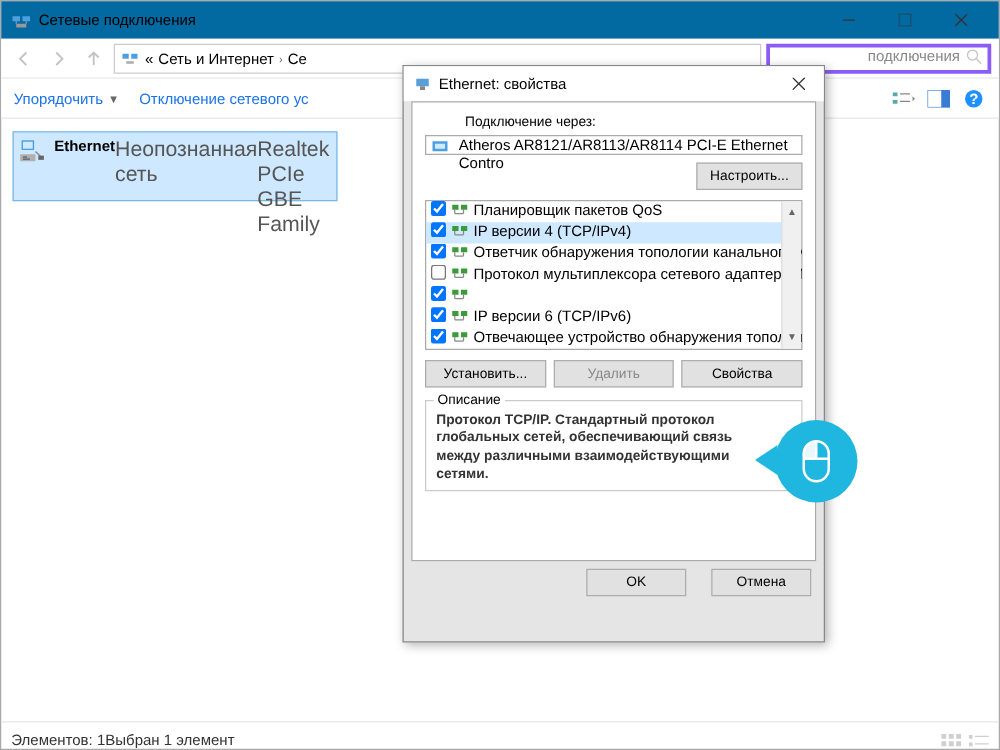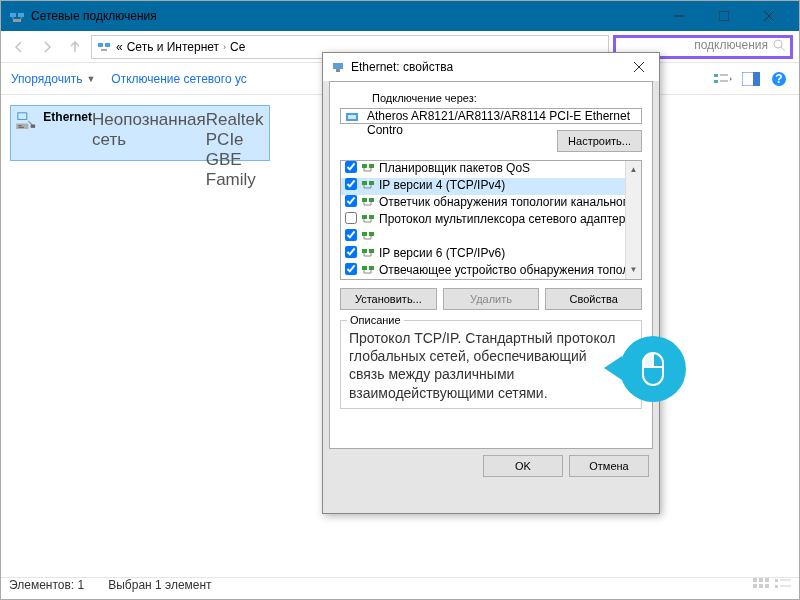--- a/index.html
+++ b/index.html
@@ -26,21 +26,21 @@
 .tb-right { margin-left: auto; display: flex; align-items: center; gap: 8px; }
 .tb-icon { width: 20px; height: 20px; display: flex; align-items: center; justify-content: center; }
 
 .content { position: absolute; top: 96px; left: 1px; right: 1px; bottom: 24px; background: #fff; padding: 8px; }
 .adapter { display: inline-flex; width: 260px; height: 56px; border: 1px solid #7ab9e6; background: #cde8ff; padding: 4px; gap: 6px; }
 .adapter-icon { width: 40px; height: 40px; }
 .adapter-text { display: flex; flex-direction: row; justify-content: center; font-size: 12px; }
 .adapter-name { font-weight: 600; }
 .adapter-status, .adapter-device { color: #555; font-size: 17px; }
 
-.statusbar { position: absolute; bottom: 0; left: 0; right: 0; height: 22px; border-top: 1px solid #e5e5e5; display: flex; align-items: flex-start; padding: 0 8px; gap: 24px; font-size: 11px; color: #333; }
+.statusbar { position: absolute; bottom: 0; left: 0; right: 0; height: 22px; border-top: 1px solid #e5e5e5; display: flex; align-items: flex-end; padding: 0 8px; gap: 0; font-size: 11px; color: #333; }
 .statusbar .sb-right { margin-left: auto; display: flex; gap: 6px; }
 .view-icon { width: 16px; height: 12px; opacity: .4; }
 
 
 .dialog { position: absolute; top: 52px; left: 322px; width: 338px; height: 462px; background: #e5e5e5; border: 1px solid #888; box-shadow: 2px 2px 8px rgba(0,0,0,.3); }
 .dlg-title { height: 28px; display: flex; align-items: center; padding: 0 8px; background: #fff; }
 .dlg-title .icon { width: 14px; height: 14px; margin-right: 6px; }
 .dlg-title .t { flex: 1; font-size: 12px; }
 .dlg-close { width: 24px; height: 20px; display: flex; align-items: center; justify-content: center; }
 .dlg-tabs { height: 22px; display: flex; align-items: flex-end; padding: 0 6px; background: #f0f0f0; }
@@ -59,22 +59,22 @@
 .comp-row input[type=checkbox] { width: 12px; height: 12px; }
 .comp-row.selected { background: #cde8ff; }
 .comp-row.selected .comp-label { color: #000; }
 .comp-icon { width: 14px; height: 12px; display: inline-flex; align-items: center; justify-content: center; }
 .scrollbar-v { position: absolute; right: 0; top: 0; bottom: 0; width: 16px; background: #f0f0f0; border-left: 1px solid #ddd; }
 .scroll-btn { height: 16px; display: flex; align-items: center; justify-content: center; font-size: 8px; color: #666; }
 .btn-row { display: flex; gap: 6px; margin-top: 8px; }
 .btn-row .btn { flex: 1; }
 .desc-group { border: 1px solid #ccc; margin-top: 10px; padding: 8px 20px 6px 8px; position: relative; }
 .desc-group .legend { position: absolute; top: -7px; left: 6px; background: #fff; padding: 0 3px; font-size: 11px; }
-.desc-text { font-size: 14px; color: #333; line-height: 1.3; }
-.dlg-buttons { display: flex; justify-content: flex-end; gap: 6px; padding: 0 10px 10px 0; }
+.desc-text { font-size: 11px; color: #333; line-height: 1.3; font-weight: bold; }
+.dlg-buttons { display: flex; justify-content: flex-end; gap: 20px; padding: 0 10px 10px 0; }
 
 
 .callout { position: absolute; top: 336px; left: 620px; width: 66px; height: 66px; background: #1fb6e0; border-radius: 50%; display: flex; align-items: center; justify-content: center; }
 .callout::before { content: ""; position: absolute; left: -16px; top: 20px; width: 0; height: 0; border-top: 12px solid transparent; border-bottom: 12px solid transparent; border-right: 18px solid #1fb6e0; }
 .callout svg { width: 36px; height: 40px; }
 
 .chev { font-size: 9px; color: #666; }
 </style>
 </head>
 <body>

